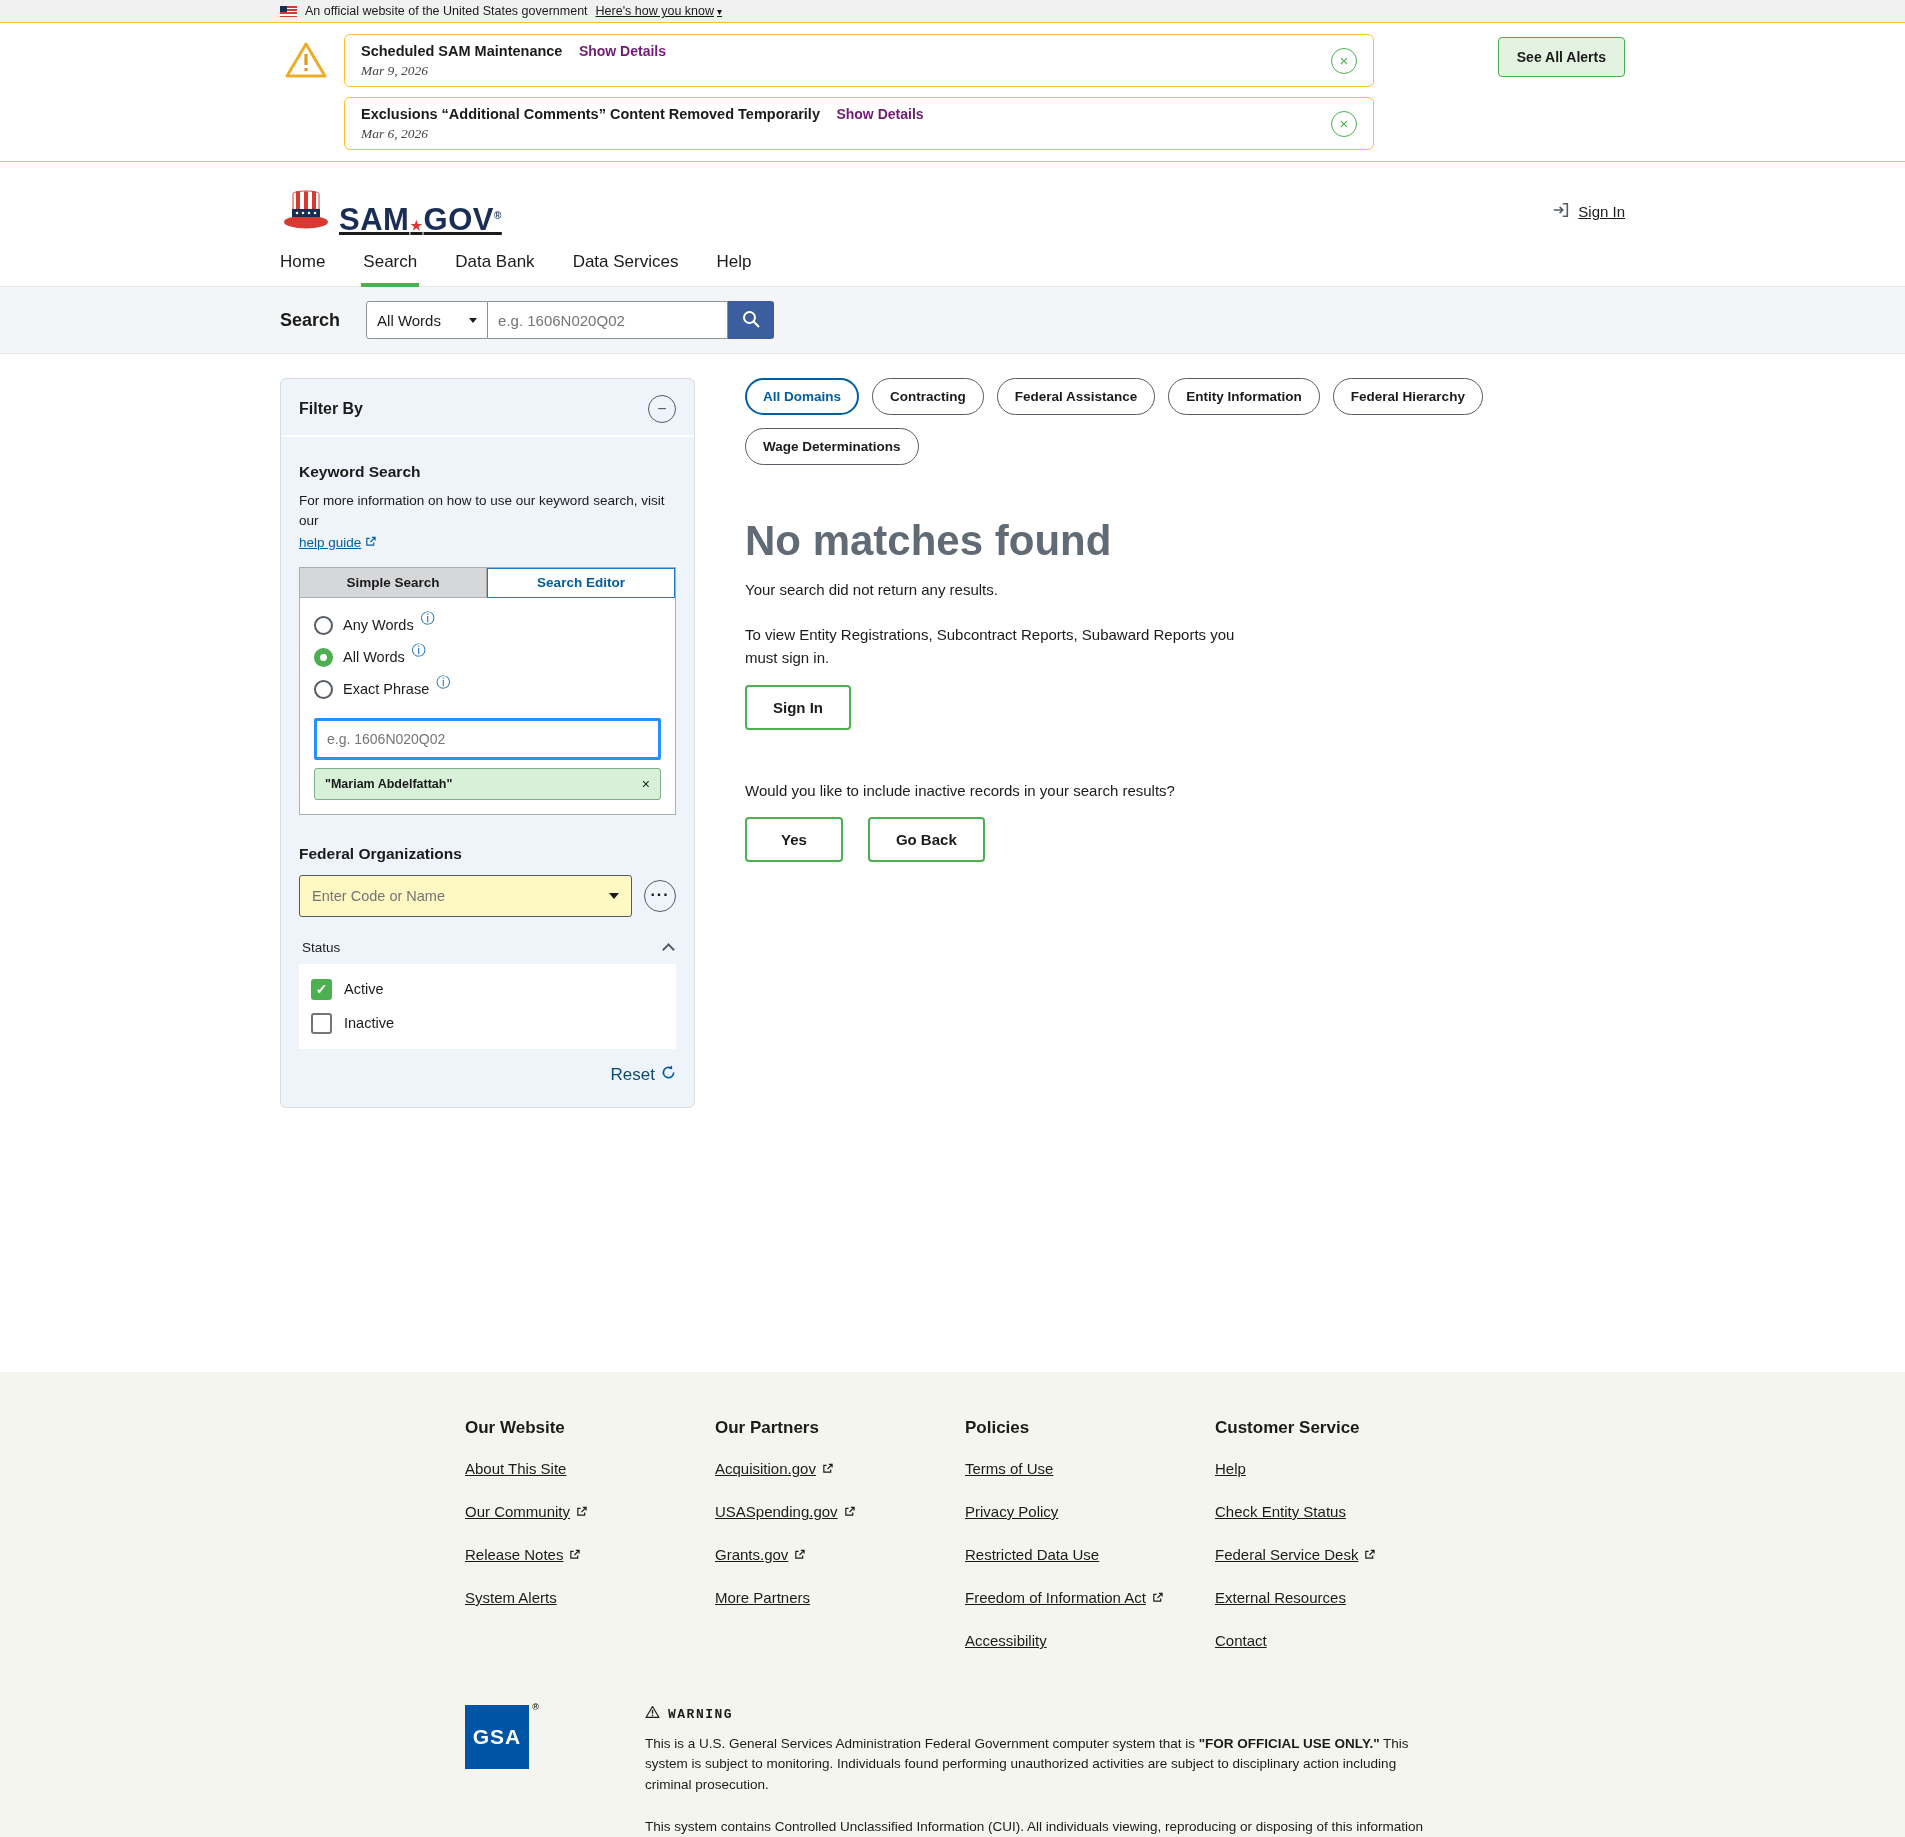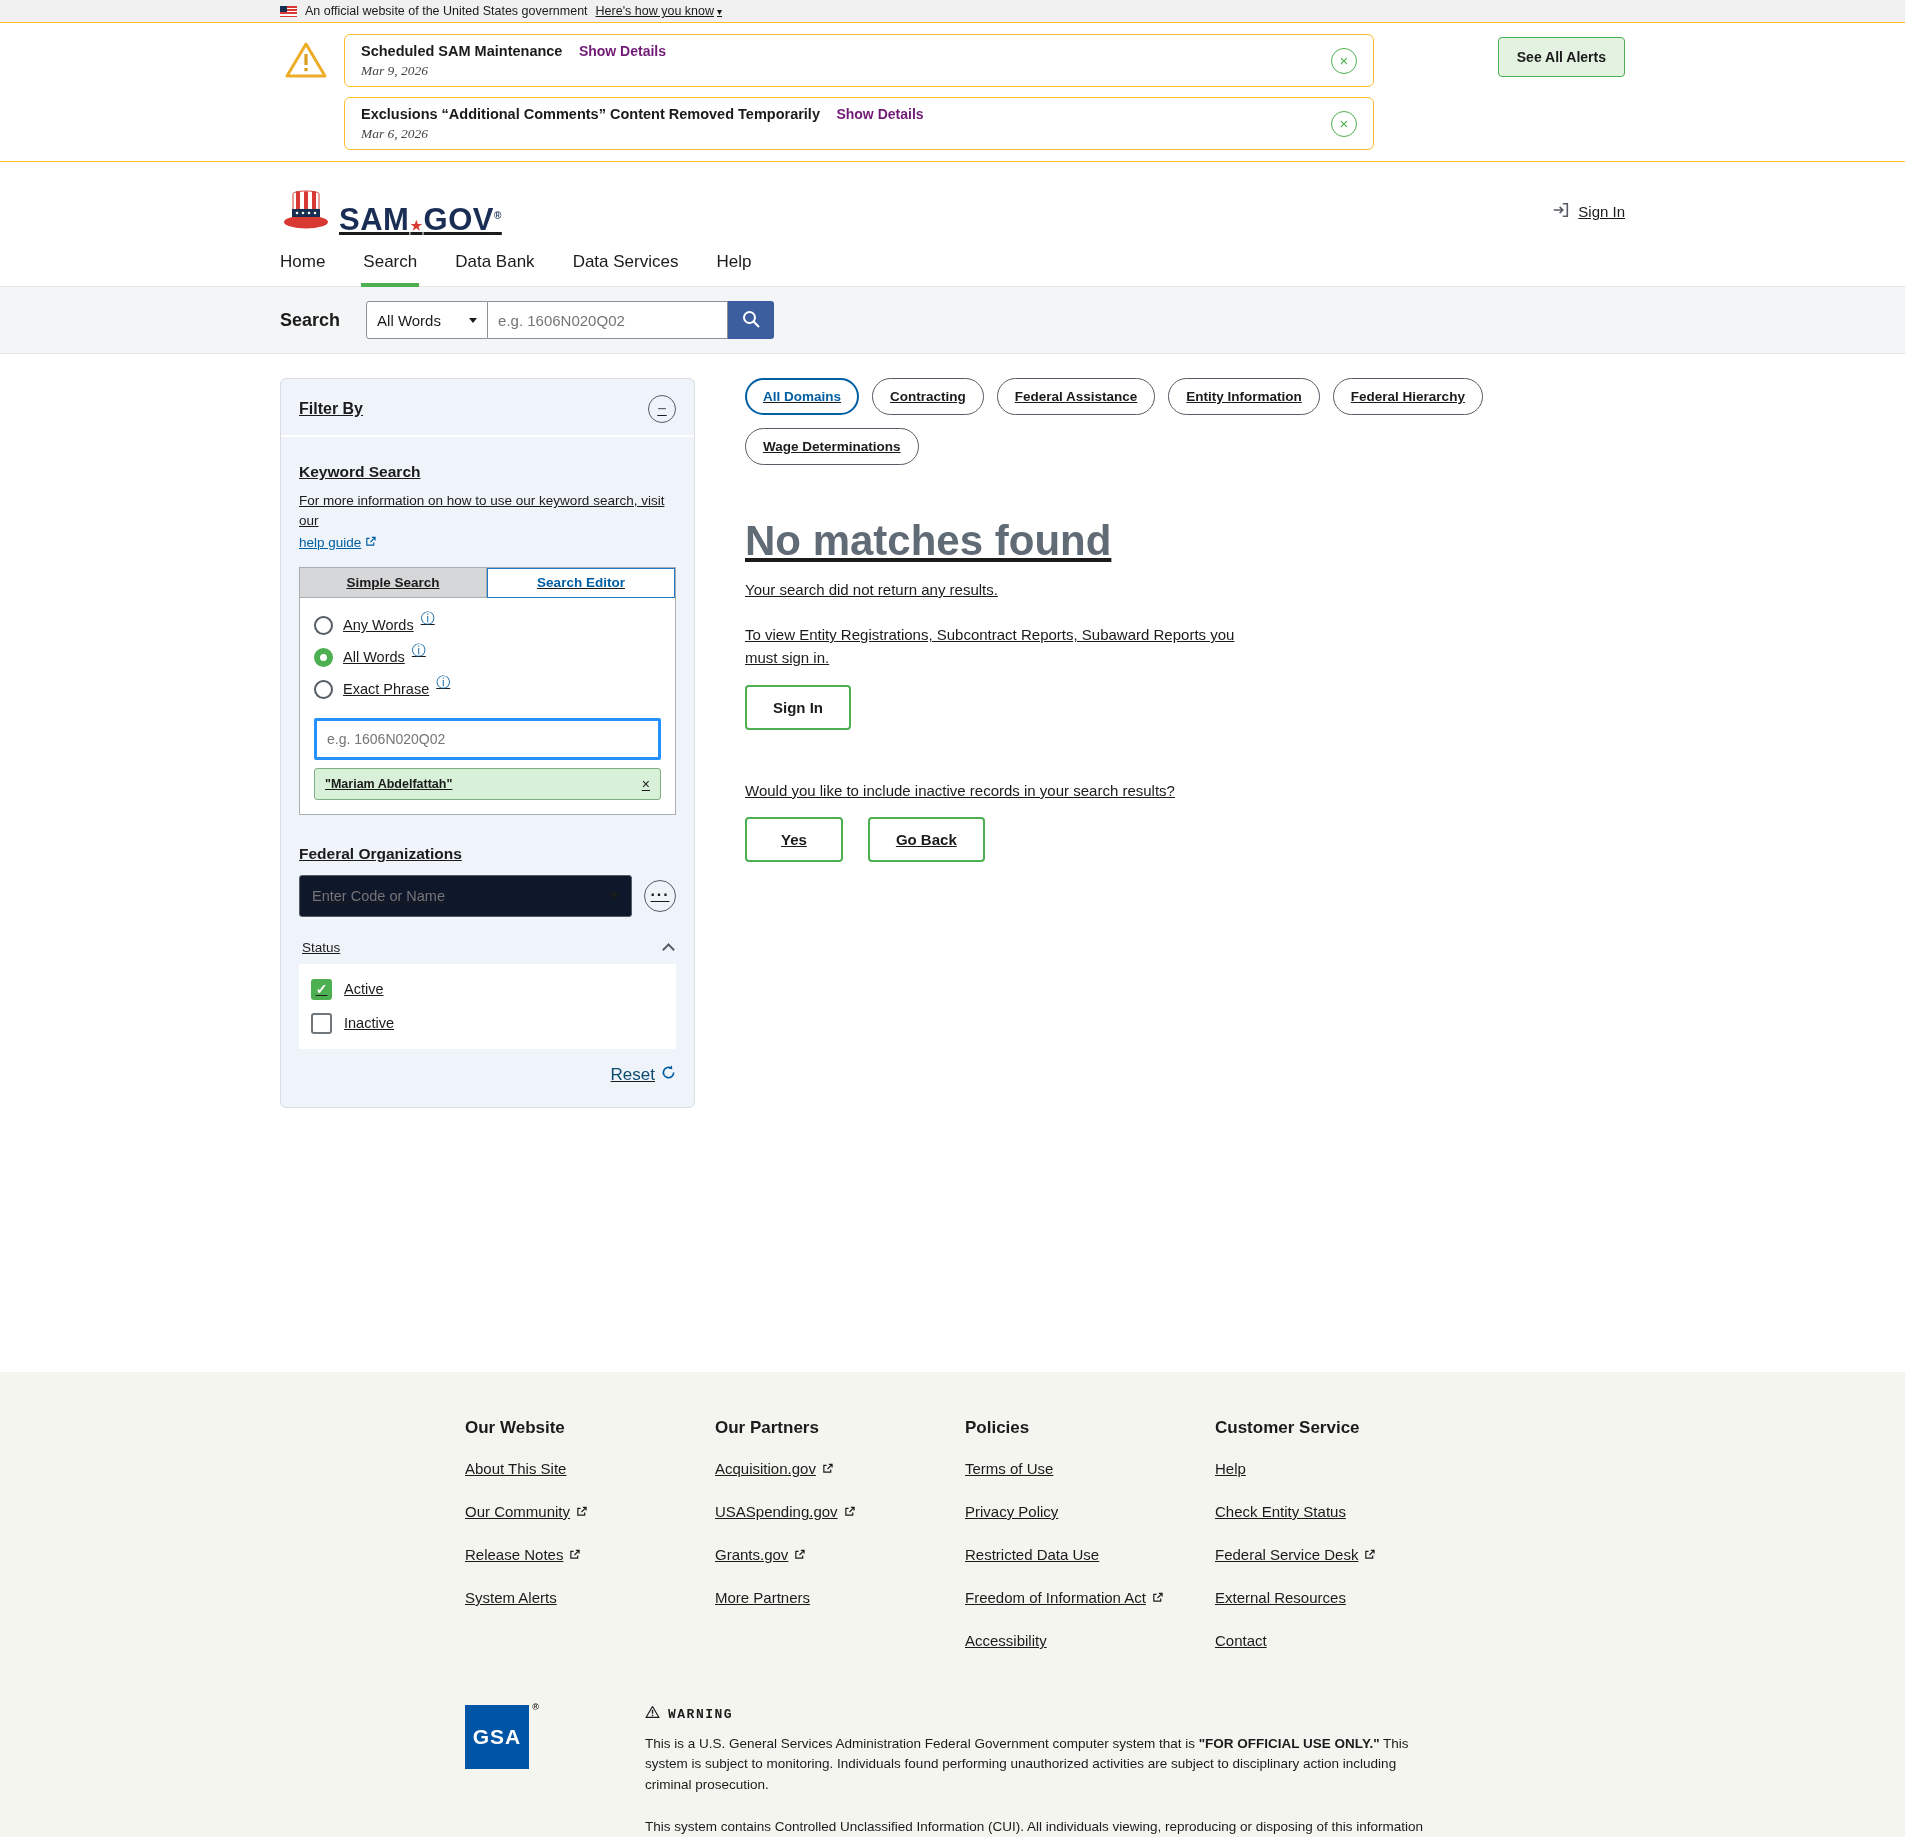--- a/index.html
+++ b/index.html
@@ -50,21 +50,21 @@
   .searchbar-label { font-size:18px; font-weight:700; }
   .search-controls { display:flex; align-items:stretch; }
   .mode-select { width:122px; height:38px; background:#fff; border:1px solid #8d9297; border-radius:3px 0 0 3px; display:flex; align-items:center; justify-content:space-between; padding:0 10px; font-size:15px; cursor:pointer; }
   .top-search-input { width:240px; height:38px; border:1px solid #8d9297; border-left:none; padding:0 10px; font-size:15px; font-family:inherit; }
   input::placeholder { color:#757575; }
   .search-btn { width:46px; height:38px; background:#3c5d9e; border:none; border-radius:0 3px 3px 0; display:flex; align-items:center; justify-content:center; }
   .caret-down { width:0; height:0; border-left:5px solid transparent; border-right:5px solid transparent; border-top:6px solid #1b1b1b; }
   .caret-down.small { border-left-width:4px; border-right-width:4px; border-top-width:5px; }
 
   
-  .main { min-height:1018px; padding-top:24px;text-decoration:underline; }
+  .main { min-height:1018px; padding-top:24px; }
   .main-inner { display:flex; gap:50px; align-items:flex-start; }
 
   
   .filter-panel { width:415px; background:#eff3fa; border:1px solid #d9dde1; border-radius:6px; padding:16px 18px 22px; flex:none; }
   .fp-head { display:flex; justify-content:space-between; align-items:center; }
   .fp-title { font-size:16px; font-weight:700; }
   .collapse-btn { width:28px; height:28px; border-radius:50%; border:1px solid #565c65; background:transparent; color:#565c65; font-size:16px; line-height:1; display:flex; align-items:center; justify-content:center; }
   .fp-hr { border:none; border-top:2px solid #fff; margin:12px -18px 0; }
   .kw-heading, .fed-heading { font-size:15.5px; font-weight:700; }
   .kw-heading { margin-top:26px; }
@@ -78,21 +78,21 @@
   .kw-content { padding:18px 14px 14px; }
   .radio-row { display:flex; align-items:center; gap:10px; margin-bottom:13px; font-size:14.5px; }
   .radio { width:19px; height:19px; border-radius:50%; border:2px solid #565c65; background:#fff; flex:none; }
   .radio.checked { border:6px solid #4caf50; }
   .info-icon { color:#005ea2; font-size:14px; position:relative; top:-6px; left:-3px; }
   .kw-input { width:100%; height:42px; border:3px solid #2491ff; border-radius:2px; padding:0 10px; font-size:14px; font-family:inherit; margin-top:6px; outline:none; }
   .chip { margin-top:8px; display:flex; align-items:center; justify-content:space-between; background:#d8efd8; border:1px solid #7fae85; border-radius:3px; padding:7px 10px; font-size:12.5px; font-weight:700; }
   .chip-x { font-size:14px; font-weight:400; cursor:pointer; }
   .fed-heading { margin-top:30px; }
   .fed-row { display:flex; align-items:center; gap:12px; margin-top:12px; }
-  .fed-select { flex:1; height:42px; background:#0f172a; border:1px solid #565c65; border-radius:3px; padding:0 12px; display:flex; align-items:center; justify-content:space-between; font-size:14.5px; color:#757575; cursor:pointer; }
+  .fed-select { flex:1; height:42px; background:#fef9c3; border:1px solid #565c65; border-radius:3px; padding:0 12px; display:flex; align-items:center; justify-content:space-between; font-size:14.5px; color:#757575; cursor:pointer; }
   .ellipsis-btn { width:32px; height:32px; border-radius:50%; border:1px solid #565c65; background:transparent; display:flex; align-items:center; justify-content:center; font-size:16px; font-weight:700; color:#1b1b1b; letter-spacing:1px; flex:none; line-height:0.4; }
   .status-head { margin-top:14px; display:flex; justify-content:space-between; align-items:center; padding:9px 3px; font-size:13.5px; cursor:pointer; }
   .chev-up { width:9px; height:9px; border-top:2px solid #565c65; border-right:2px solid #565c65; transform:rotate(-45deg); margin-top:4px; }
   .status-box { background:#fff; padding:15px 12px; }
   .check-row { display:flex; align-items:center; gap:12px; font-size:14.5px; }
   .check-row + .check-row { margin-top:13px; }
   .checkbox { width:21px; height:21px; border-radius:3px; flex:none; display:flex; align-items:center; justify-content:center; cursor:pointer; }
   .checkbox.checked { background:#4caf50; color:#fff; font-size:14px; font-weight:700; }
   .checkbox.unchecked { border:2px solid #71767a; background:#fff; }
   .reset-row { margin-top:16px; display:flex; justify-content:flex-end; align-items:center; gap:6px; }

